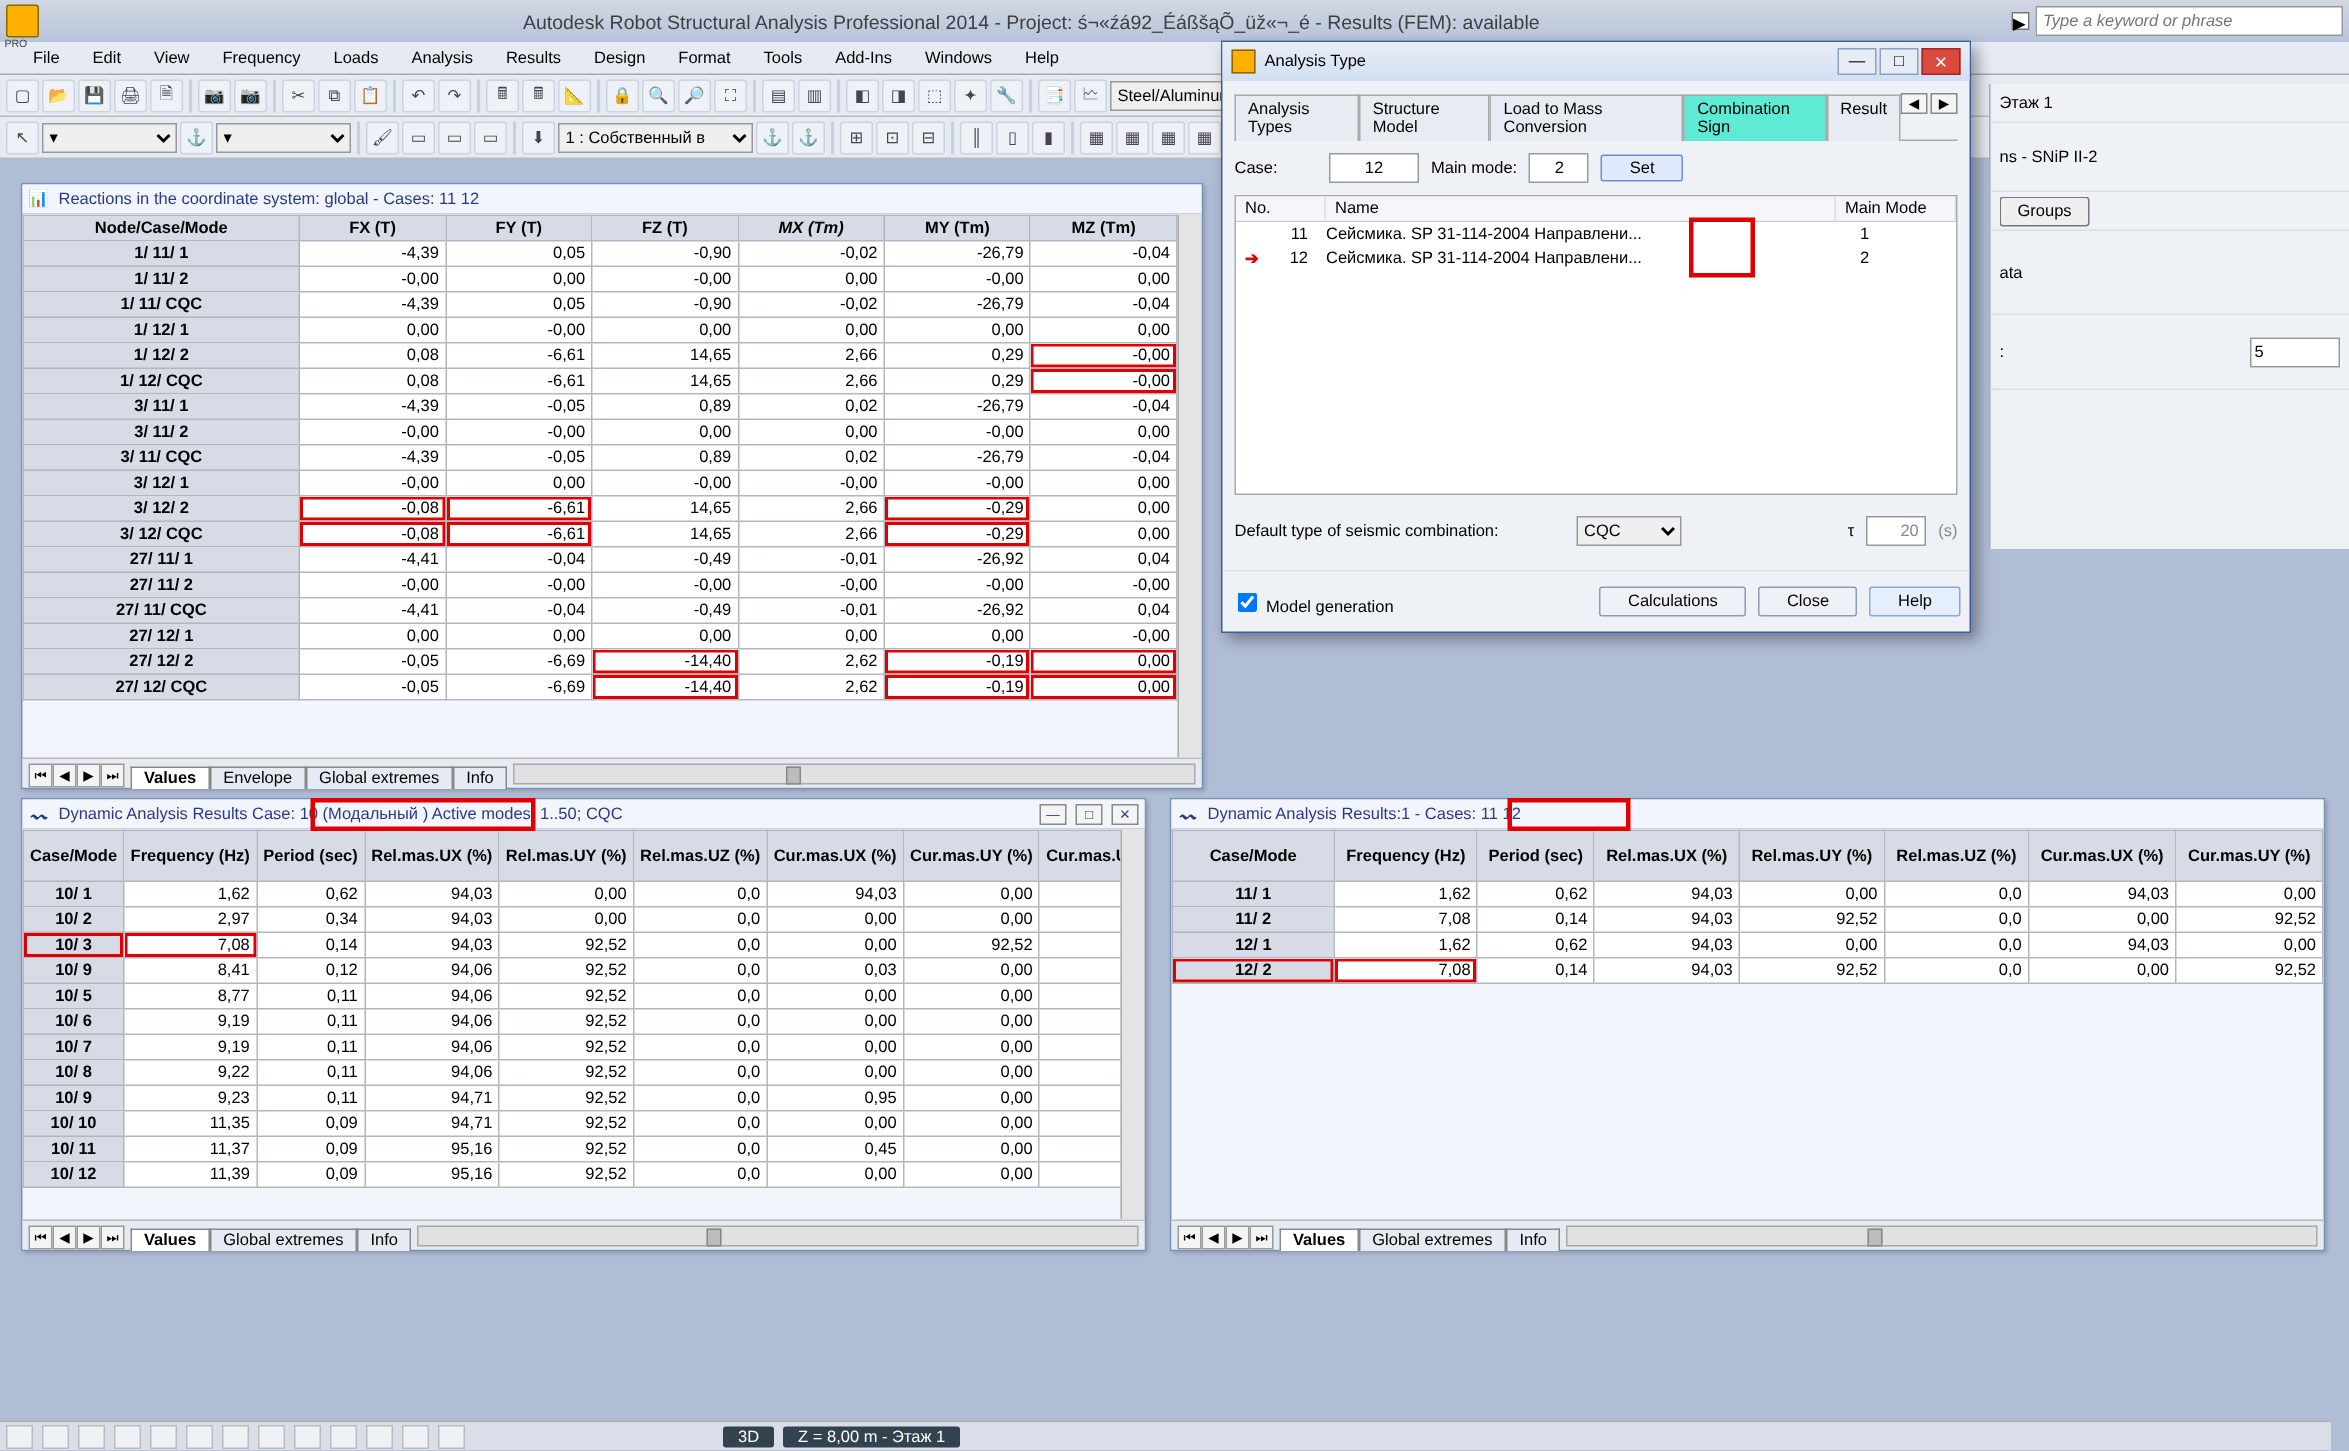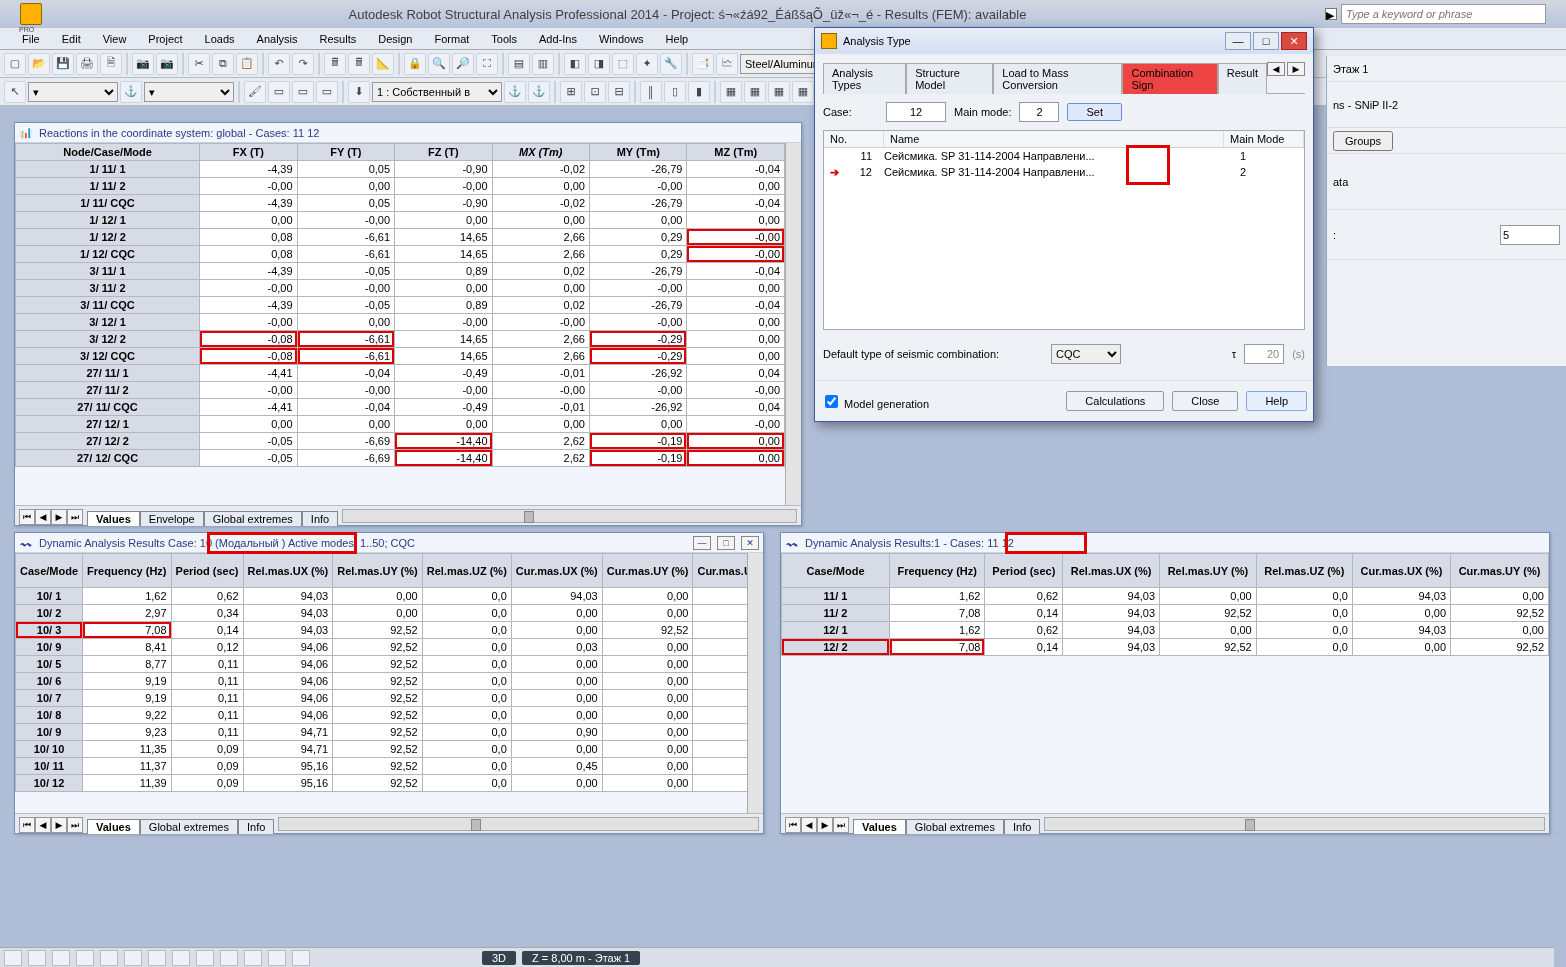--- a/index.html
+++ b/index.html
@@ -1,17 +1,17 @@
 <!DOCTYPE html>
 <html><head>
 <meta charset="utf-8">
 <style>
   * { box-sizing: border-box; font-family: "Segoe UI", Tahoma, sans-serif; font-size: 11px; }
   body { margin:0; background:#b0bdd6; color:#000; width:1566px; height:967px; position:relative; overflow:hidden }
-  .titlebar { height:28px; background:linear-gradient(#d2d7e2,#b7c4dc); display:flex; align-items:center; padding:0 20px }
+  .titlebar { height:28px; background:linear-gradient(#d2d7e2,#b7c4dc); display:flex; align-items:center; padding:0 4px }
   .titlebar .logo { width:22px; height:22px; background:#ffb000; border:1px solid #8c6600; border-radius:2px; margin-right:8px; position:relative }
   .titlebar .logo::after{content:"PRO"; position:absolute; bottom:-9px; left:-2px; font-size:7px; color:#444}
   .titlebar .title { color:#3f3f3f; flex:1; text-align:center; font-size:13px }
   .titlebar .search-frag { background:#fff; border:1px solid #999; height:20px; width:205px; padding:0 4px; color:#888; font-style:italic }
   .menubar { height:22px; background:#e6eaf2; display:flex; align-items:center; gap:22px; padding:0 22px; border-bottom:1px solid #aaa }
   .menubar span { cursor:default }
   .toolrow { height:28px; background:#e6eaf2; border-bottom:1px solid #bbb; display:flex; align-items:center; gap:2px; padding:0 4px }
   .tbtn { width:22px; height:22px; border:1px solid #ccd3e0; background:#eef1f6; border-radius:2px; display:flex; align-items:center; justify-content:center; font-size:11px; color:#445 }
   .sep { width:2px; height:22px; background:#c8cfdd; margin:0 2px }
 
@@ -40,21 +40,21 @@
 
   
   .dialog { position:absolute; top:27px; left:814px; width:500px; background:#eef1f6; border:1px solid #3b5c9e; box-shadow:4px 4px 10px rgba(0,0,0,.4); z-index:50 }
   .dlg-title { height:26px; background:linear-gradient(#e9eef8,#d2dff2); display:flex; align-items:center; padding:0 6px; font-size:12px }
   .dlg-title .btns { margin-left:auto; display:flex; gap:2px }
   .dlg-title .btns span { width:26px; height:18px; border:1px solid #8aa0c4; background:#e7ecf5; display:flex;align-items:center;justify-content:center;font-size:11px }
   .dlg-title .btns span.close { background:#d94b3f; color:#fff; border-color:#a22 }
   .dlg-body { padding:8px }
   .tabs2 { display:flex; border-bottom:1px solid #aaa; gap:0 }
   .tabs2 .t2 { border:1px solid #aaa; border-bottom:none; padding:3px 8px; background:#e7ebf2; position:relative; top:1px; font-size:11px }
-  .tabs2 .t2.active { background:#ef4444; font-weight:normal }
+  .tabs2 .t2.active { background:#5eead4; font-weight:normal }
   .kv-row { display:flex; align-items:center; margin:8px 0; gap:8px }
   .kv-row label { min-width:55px }
   .kv-row input[type=text]{ border:1px solid #999; background:#fff; height:20px; padding:0 4px }
   .setbtn { border:1px solid #6b8fcf; background:#dfe9fb; padding:2px 18px; border-radius:2px }
   .listbox { border:1px solid #aaa; background:#fff; height:200px; }
   .listbox .hdrs { display:flex; border-bottom:1px solid #ccc }
   .listbox .hdrs span { padding:2px 6px; font-size:11px; background:#f4f6fa; border-right:1px solid #ddd }
   .listbox .row { display:flex; padding:2px 0 }
   .listbox .row span { padding:0 6px }
   .arrow-red { color:#d00; font-weight:bold; width:18px; text-align:center }
@@ -77,21 +77,21 @@
   <div class="logo"></div>
   <span class="title">Autodesk Robot Structural Analysis Professional 2014 - Project: ś¬«źá92_ÉáßšąÕ_üž«¬_é - Results (FEM): available</span>
   <span style="width:12px;height:12px;border:1px solid #777;background:#fff;margin-right:4px">▶</span>
   <input class="search-frag" placeholder="Type a keyword or phrase" style="">
 </div>
 
 <div class="menubar">
   <span>File</span>
   <span>Edit</span>
   <span>View</span>
-  <span>Project</span>
+  <span>Frequency</span>
   <span>Loads</span>
   <span>Analysis</span>
   <span>Results</span>
   <span>Design</span>
   <span>Format</span>
   <span>Tools</span>
   <span>Add-Ins</span>
   <span>Windows</span>
   <span>Help</span>
 </div>
@@ -511,21 +511,21 @@
                 <td>0,00</td>
                 <td>0,0</td>
               </tr>
               <tr>
                 <td class="lbl">10/    9</td>
                 <td>9,23</td>
                 <td>0,11</td>
                 <td>94,71</td>
                 <td>92,52</td>
                 <td>0,0</td>
-                <td>0,90</td>
+                <td>0,95</td>
                 <td>0,00</td>
                 <td>0,0</td>
               </tr>
               <tr>
                 <td class="lbl">10/    10</td>
                 <td>11,35</td>
                 <td>0,09</td>
                 <td>94,71</td>
                 <td>92,52</td>
                 <td>0,0</td>

